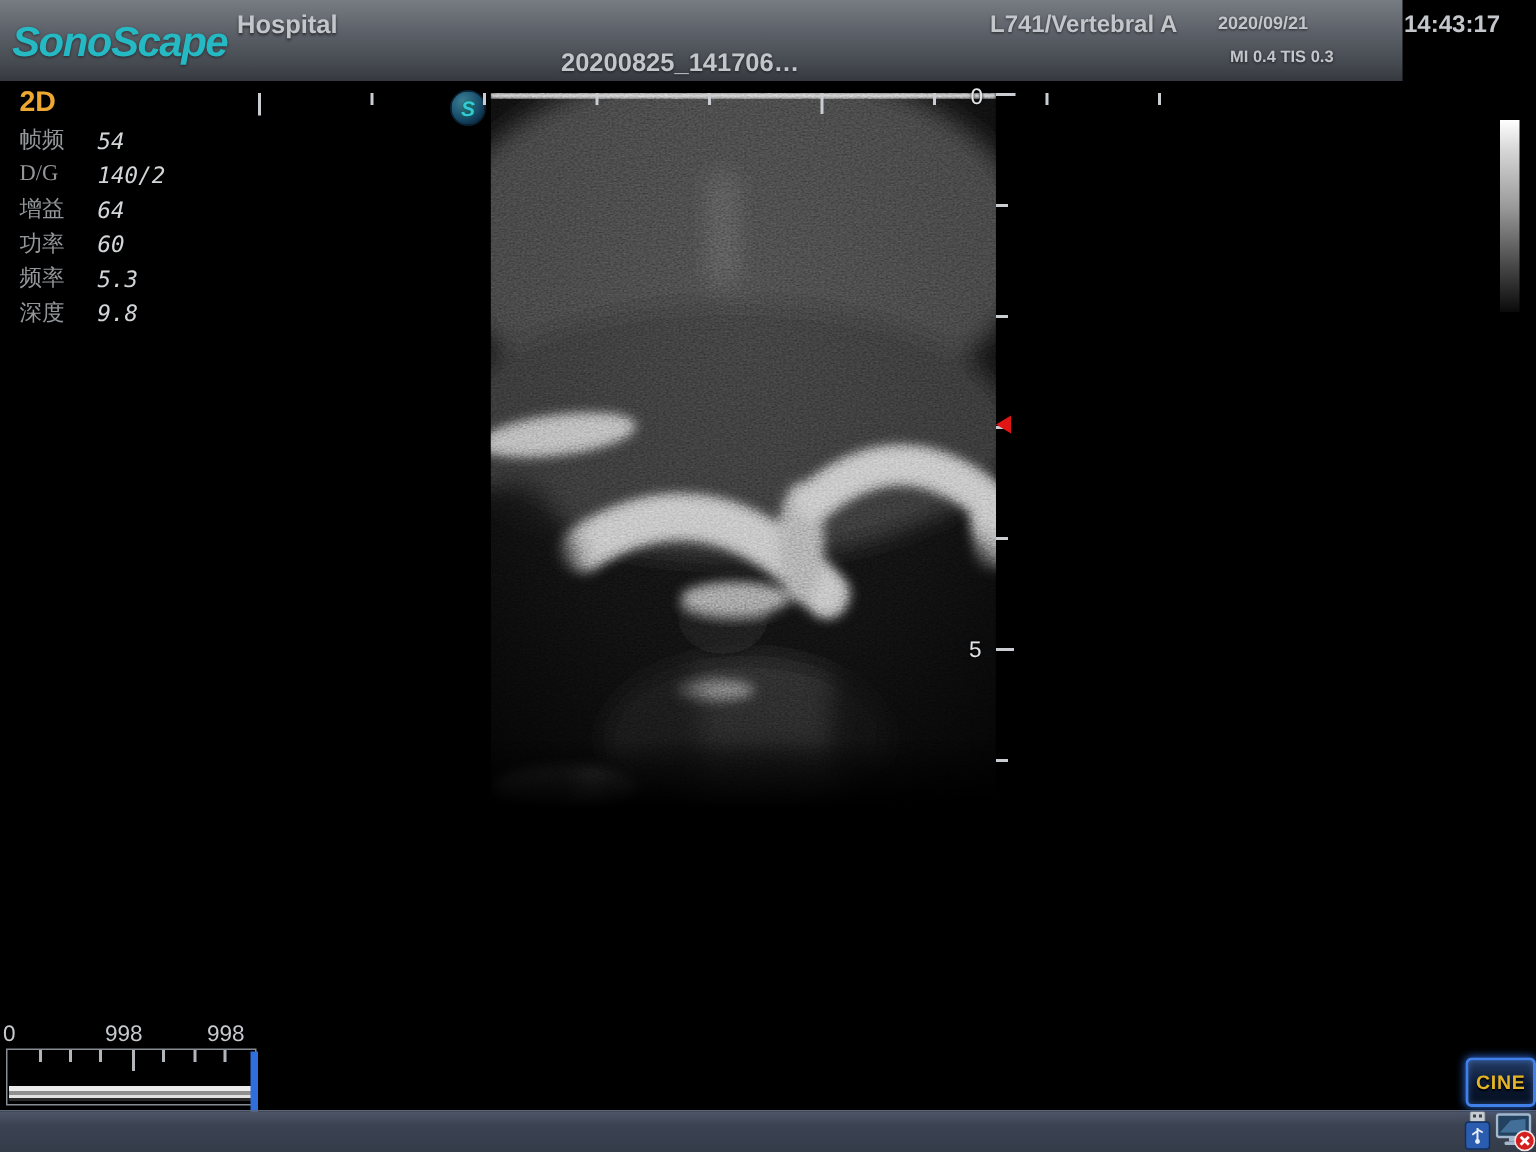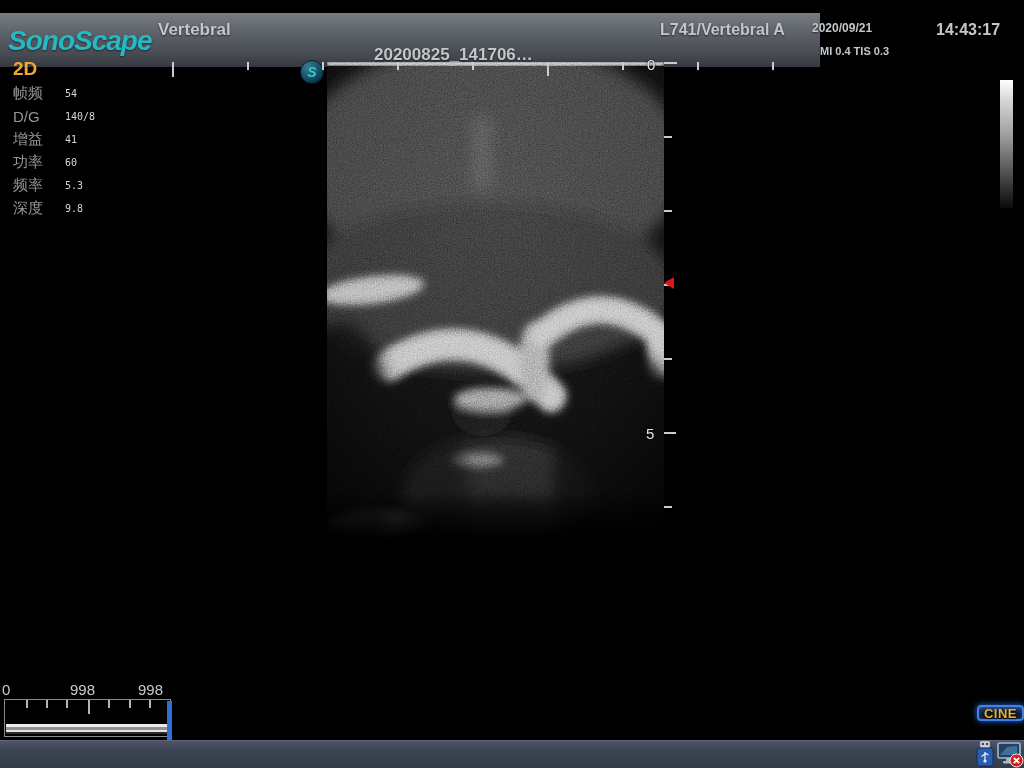--- a/index.html
+++ b/index.html
@@ -2,21 +2,21 @@
 <html><head>
 <meta charset="utf-8">
 <style>
   html,body{margin:0;padding:0;}
   body{
     width:1024px;height:768px;background:#000;overflow:hidden;position:relative;
     font-family:"Liberation Sans", sans-serif;
   }
   
   .topbar{
-    position:absolute;left:0;top:13px;width:820px;height:54px;
+    position:absolute;left:0;top:0;width:935px;height:54px;
     background:linear-gradient(#777b82,#5c6068 40%,#44484f 80%,#35393f);
     border-bottom:3px solid #000;
   }
   .topbar .txt{
     position:absolute;color:#c3c7cb;font-weight:bold;
     text-shadow:0 1px 2px rgba(0,0,0,.6);white-space:nowrap;
   }
   .logo{
     position:absolute;left:8px;top:12px;font-size:28px;font-weight:bold;font-style:italic;
     color:#25b9c4;letter-spacing:-1px;text-shadow:0 1px 2px rgba(0,0,0,.5);
@@ -25,22 +25,22 @@
   .fileid{left:374px;top:32px;font-size:17px;}
   .probe{left:660px;top:8px;font-size:16px;}
   .date{left:812px;top:8px;font-size:12px;}
   .time{left:936px;top:8px;font-size:16px;}
   .mitis{left:820px;top:32px;font-size:11px;}
 
   
   .params{position:absolute;left:13px;top:58px;}
   .mode{font-size:19px;font-weight:bold;color:#eda833;height:24px;}
   .prow{display:flex;height:23px;align-items:center;font-size:15px;}
-  .prow .lab{width:52px;color:#94979a;}
-  .prow .val{color:#d3d6d8;font-family:"DejaVu Sans Mono", monospace;font-size:10px;}
+  .prow .lab{width:52px;color:#94979a;font-family:Liberation Serif, serif;}
+  .prow .val{color:#d3d6d8;font-family:"DejaVu Sans Mono", monospace;font-size:15px;font-style:italic;}
 
   
   .usimg{position:absolute;left:327px;top:62px;width:337px;height:478px;background:#000;overflow:hidden;}
 
   
   .smark{
     position:absolute;left:300px;top:60px;width:22px;height:22px;border-radius:50%;
     background:radial-gradient(circle at 35% 30%, #3b7f96, #174b68 55%, #081d33 90%);
     border:1px solid #0a2233;
     color:#35c8d8;font-weight:bold;font-style:italic;font-size:14px;
@@ -75,56 +75,56 @@
   }
   .cineposition{position:absolute;left:167px;top:701px;width:5px;height:43px;background:#2f6fdc;}
 
   
   .taskbar{
     position:absolute;left:0;top:740px;width:1024px;height:28px;
     background:linear-gradient(#4d5568,#3b4251 35%,#343b49);
     border-top:1px solid #5c6678;box-sizing:border-box;
   }
   .cinebtn{
-    position:absolute;left:977px;top:705px;width:47px;height:16px;box-sizing:border-box;
+    position:absolute;left:977px;top:705px;width:47px;height:33px;box-sizing:border-box;
     border:2px solid #4080e8;border-radius:4px;
     background:linear-gradient(#243d66,#0b1832 55%,#061020);
     box-shadow:0 0 6px rgba(45,115,235,.95), inset 0 0 4px rgba(90,150,255,.4);
     color:#e5b427;font-weight:bold;font-size:13px;letter-spacing:.5px;
     display:flex;align-items:center;justify-content:center;
     text-shadow:0 1px 1px #000;
   }
   .tbicon{position:absolute;}
 </style>
 </head>
 <body>
 
 <div class="topbar">
   <div class="logo">SonoScape</div>
-  <div class="txt hospital">Vertebral</div>
+  <div class="txt hospital">Hospital</div>
   <div class="txt fileid">20200825_141706…</div>
   <div class="txt probe">L741/Vertebral A</div>
   <div class="txt date">2020/09/21</div>
   <div class="txt time">14:43:17</div>
   <div class="txt mitis">MI 0.4 TIS 0.3</div>
 </div>
 
 <div class="params">
   <div class="mode">2D</div>
   <div class="prow">
     <span class="lab">帧频</span>
     <span class="val">54</span>
   </div>
   <div class="prow">
     <span class="lab">D/G</span>
-    <span class="val">140/8</span>
+    <span class="val">140/2</span>
   </div>
   <div class="prow">
     <span class="lab">增益</span>
-    <span class="val">41</span>
+    <span class="val">64</span>
   </div>
   <div class="prow">
     <span class="lab">功率</span>
     <span class="val">60</span>
   </div>
   <div class="prow">
     <span class="lab">频率</span>
     <span class="val">5.3</span>
   </div>
   <div class="prow">

